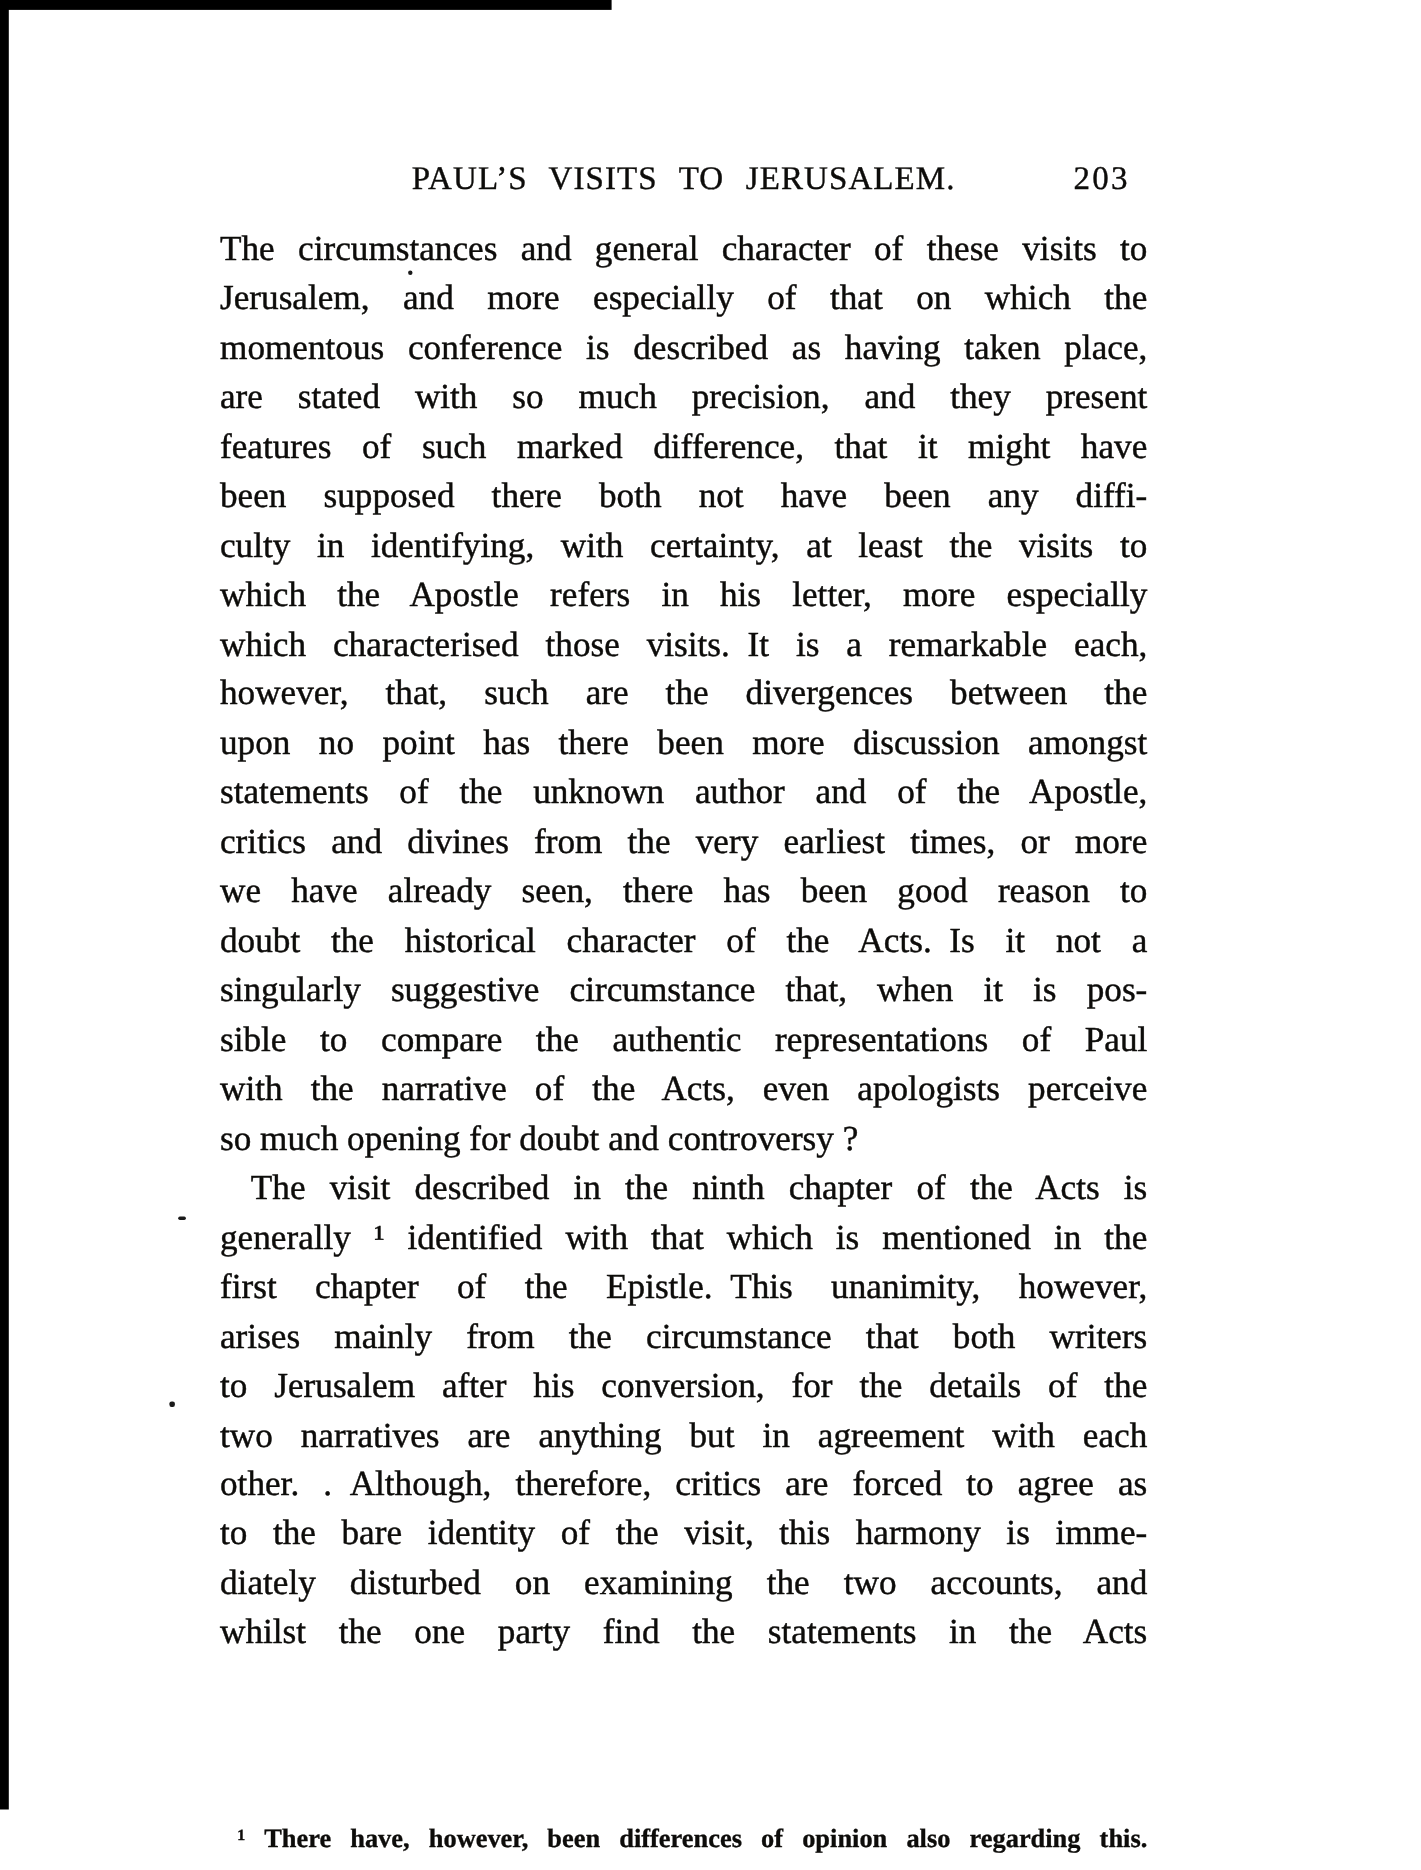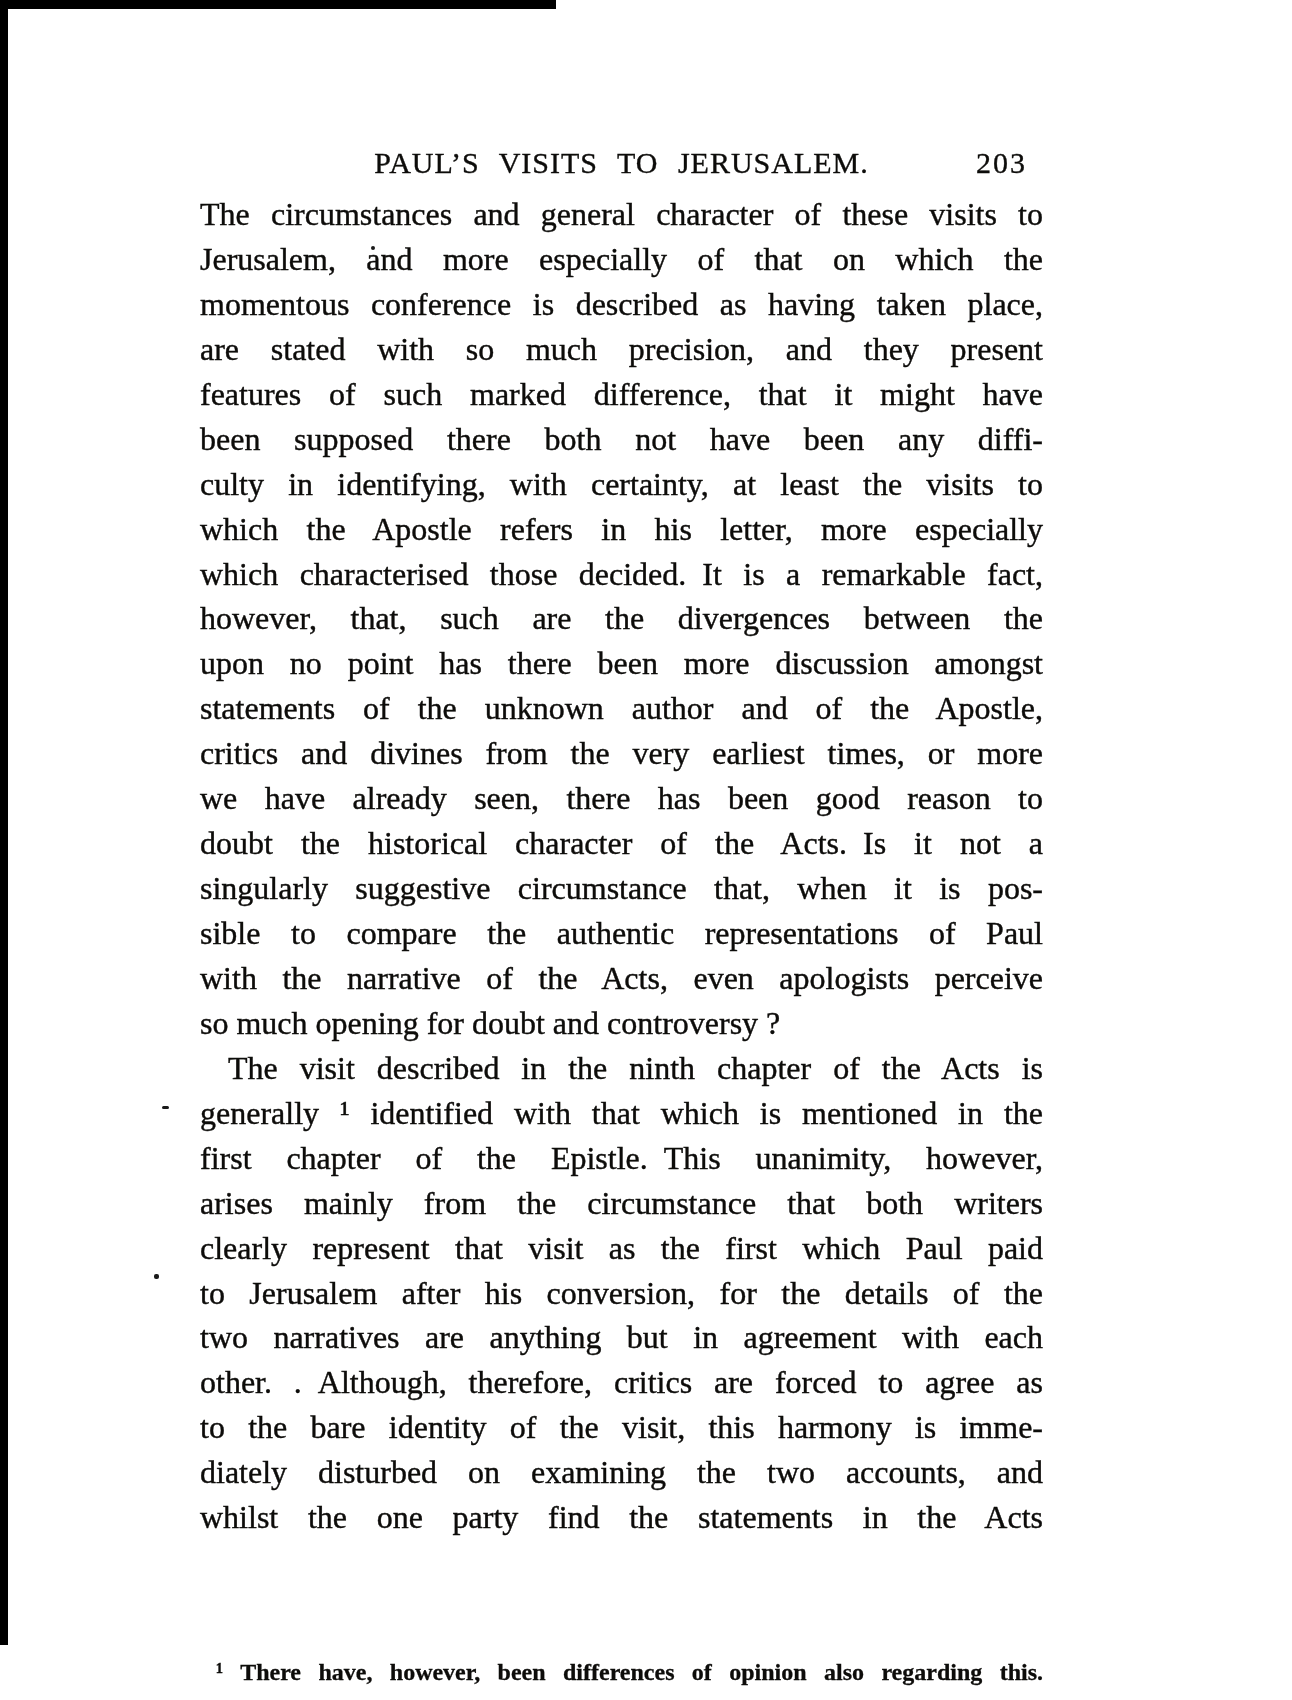--- a/index.html
+++ b/index.html
@@ -19,21 +19,21 @@
   .running-head{
     position:absolute;left:200px;top:146px;width:843px;height:34px;
     font-size:30px;line-height:34px;
     letter-spacing:1px;word-spacing:11px;
     -webkit-text-stroke:0.35px;
   }
   .running-title{display:block;text-align:center;}
   .page-number{position:absolute;right:16px;top:0;letter-spacing:2px;}
   
   .body-text{
-    position:absolute;left:200px;top:192px;width:843px;
+    position:absolute;left:200px;top:203px;width:843px;
     font-size:32px;line-height:44.95px;
     -webkit-text-stroke:0.4px;
   }
   .bl{
     text-align:justify;
     text-align-last:justify;
     text-justify:inter-word;
     height:44.95px;overflow:visible;white-space:nowrap0;
   }
   .bl.para-end{text-align-last:left;}
@@ -74,36 +74,35 @@
 
   <div class="body-text">
     <div class="bl">The circumstances and general character of these visits to</div>
     <div class="bl">Jerusalem, and more especially of that on which the</div>
     <div class="bl">momentous conference is described as having taken place,</div>
     <div class="bl">are stated with so much precision, and they present</div>
     <div class="bl">features of such marked difference, that it might have</div>
     <div class="bl">been supposed there both not have been any diffi-</div>
     <div class="bl">culty in identifying, with certainty, at least the visits to</div>
     <div class="bl">which the Apostle refers in his letter, more especially</div>
-    <div class="bl">which characterised those decided. It is a remarkable fact,</div>
+    <div class="bl">which characterised those visits. It is a remarkable each,</div>
     <div class="bl">however, that, such are the divergences between the</div>
     <div class="bl">upon no point has there been more discussion amongst</div>
     <div class="bl">statements of the unknown author and of the Apostle,</div>
     <div class="bl">critics and divines from the very earliest times, or more</div>
     <div class="bl">we have already seen, there has been good reason to</div>
     <div class="bl">doubt the historical character of the Acts. Is it not a</div>
     <div class="bl">singularly suggestive circumstance that, when it is pos-</div>
     <div class="bl">sible to compare the authentic representations of Paul</div>
     <div class="bl">with the narrative of the Acts, even apologists perceive</div>
     <div class="bl para-end">so much opening for doubt and controversy ?</div>
     <div class="bl indent">The visit described in the ninth chapter of the Acts is</div>
     <div class="bl">generally ¹ identified with that which is mentioned in the</div>
     <div class="bl">first chapter of the Epistle. This unanimity, however,</div>
     <div class="bl">arises mainly from the circumstance that both writers</div>
-    <div class="bl">clearly represent that visit as the first which Paul paid</div>
     <div class="bl">to Jerusalem after his conversion, for the details of the</div>
     <div class="bl">two narratives are anything but in agreement with each</div>
     <div class="bl">other. . Although, therefore, critics are forced to agree as</div>
     <div class="bl">to the bare identity of the visit, this harmony is imme-</div>
     <div class="bl">diately disturbed on examining the two accounts, and</div>
     <div class="bl">whilst the one party find the statements in the Acts</div>
   </div>
 
   <div class="footnote">
     <div class="fn-line">¹ There have, however, been differences of opinion also regarding this.</div>

